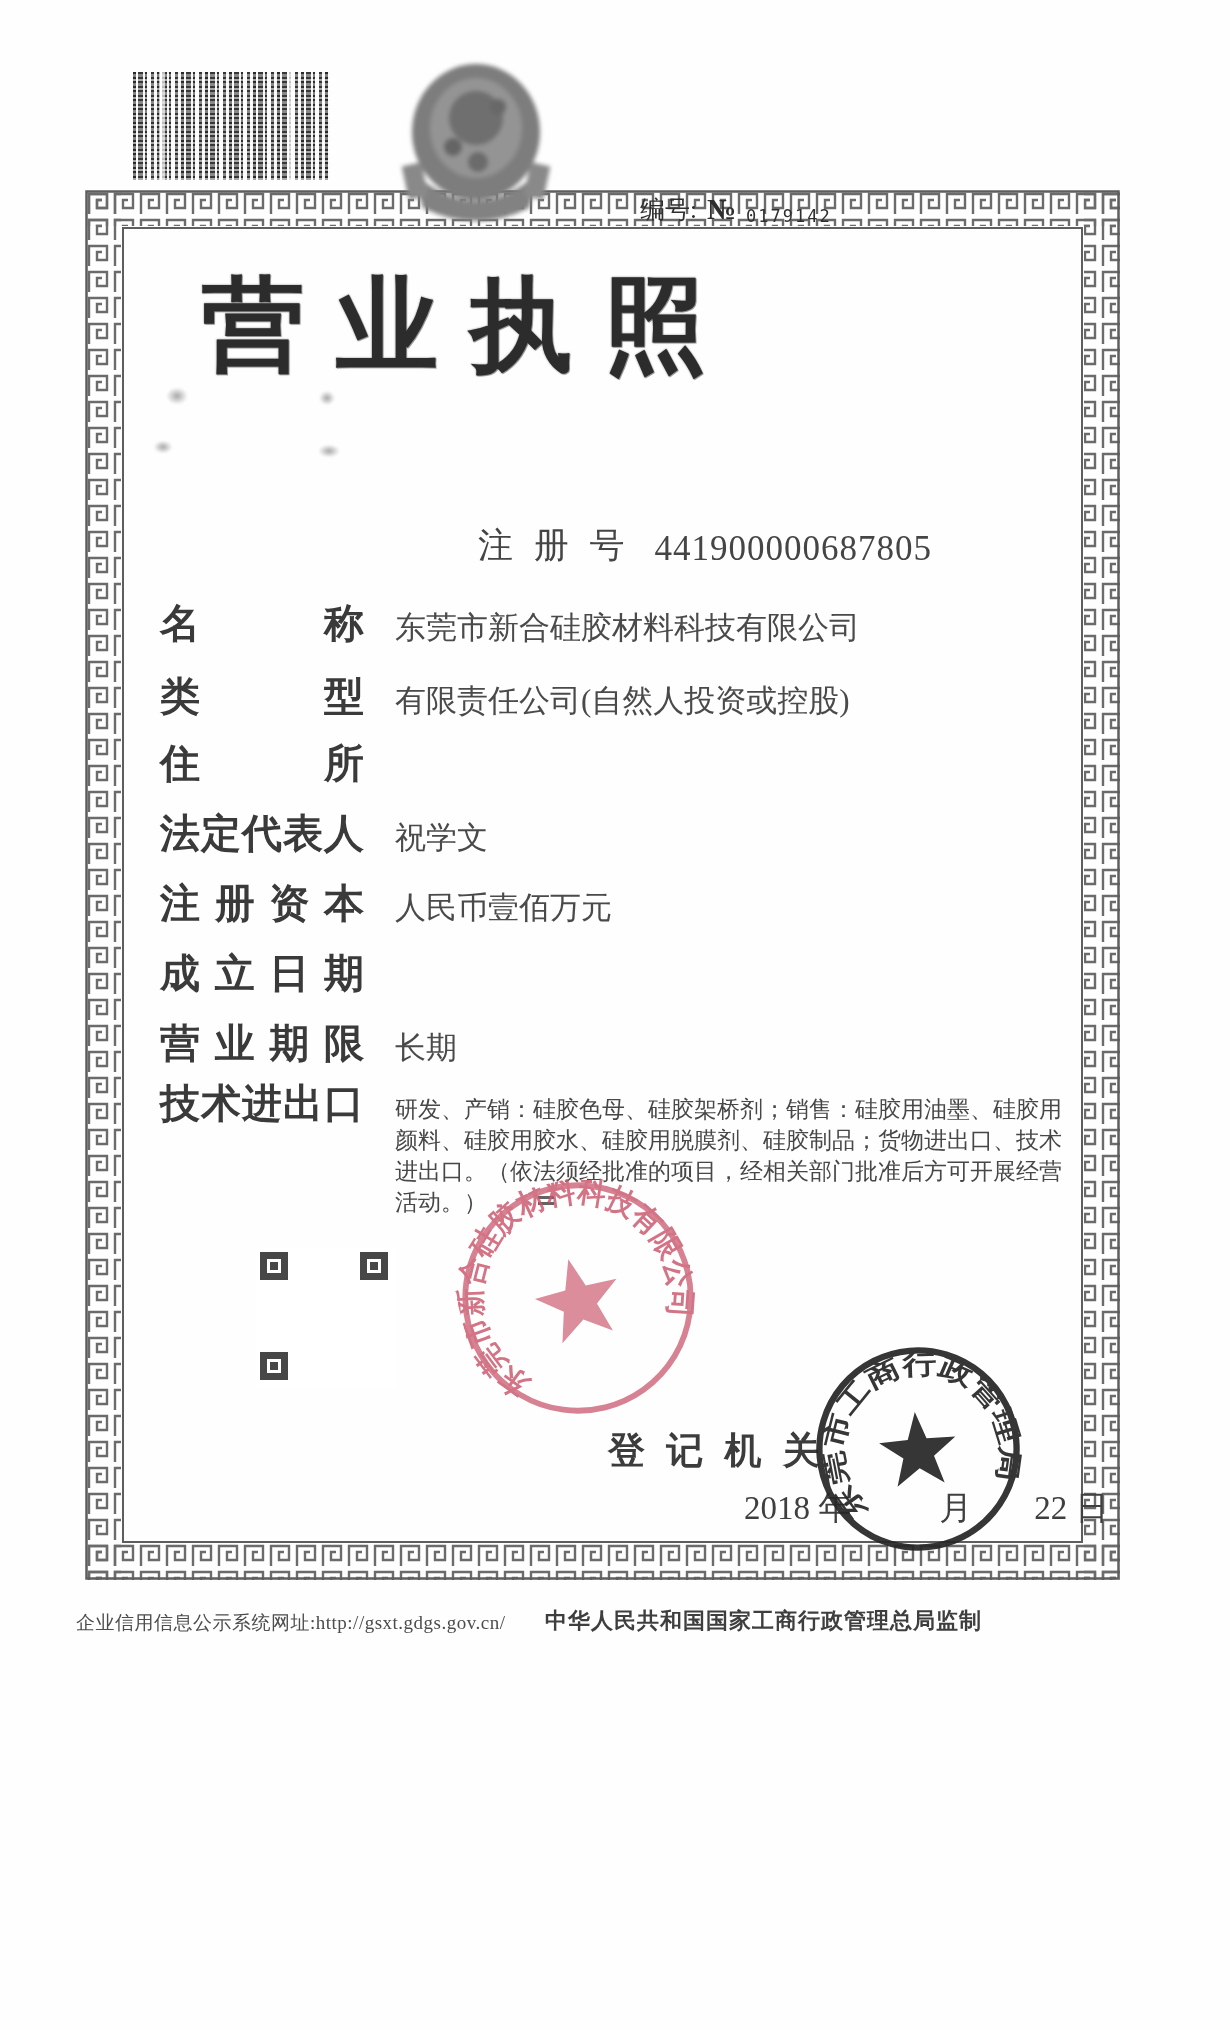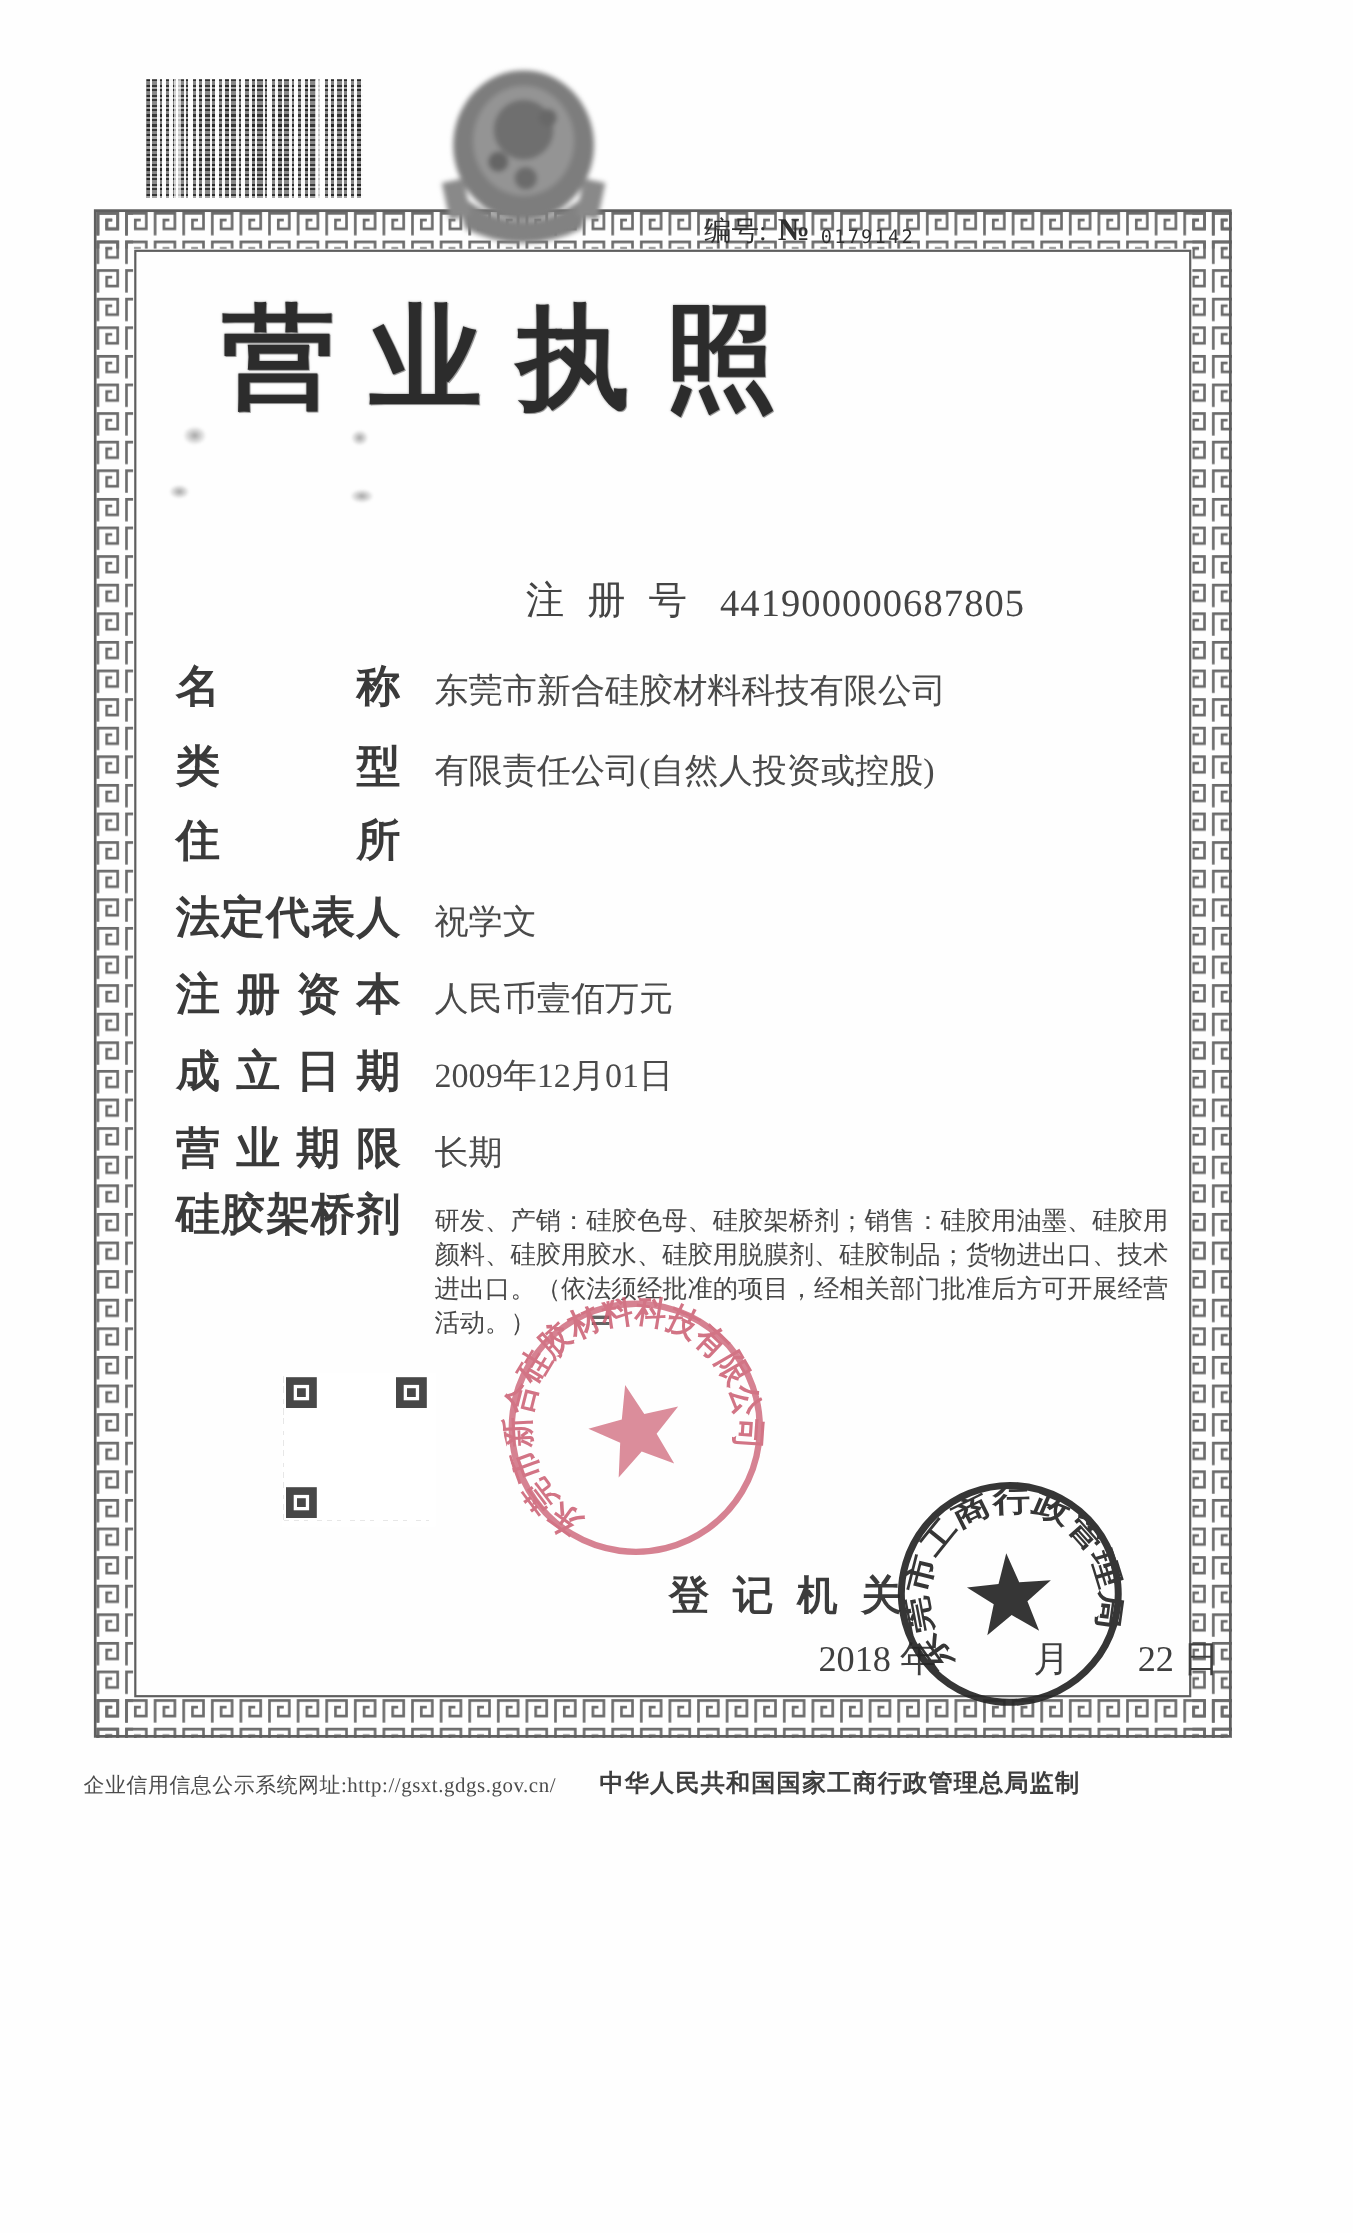--- a/index.html
+++ b/index.html
@@ -160,28 +160,27 @@
 <div class="row" style="top:812px">
   <div class="flabel">法定代表人</div>
   <div class="fvalue">祝学文</div>
 </div>
 <div class="row" style="top:882px">
   <div class="flabel">注册资本</div>
   <div class="fvalue">人民币壹佰万元</div>
 </div>
 <div class="row" style="top:952px">
   <div class="flabel">成立日期</div>
-  <div class="fvalue">2009年12月01日</div>
 </div>
 <div class="row" style="top:1022px">
   <div class="flabel">营业期限</div>
   <div class="fvalue">长期</div>
 </div>
 <div class="row" style="top:1082px">
-  <div class="flabel">硅胶架桥剂</div>
+  <div class="flabel">技术进出口</div>
   <div class="fvalue scope">研发、产销：硅胶色母、硅胶架桥剂；销售：硅胶用油墨、硅胶用颜料、硅胶用胶水、硅胶用脱膜剂、硅胶制品；货物进出口、技术进出口。（依法须经批准的项目，经相关部门批准后方可开展经营活动。）</div>
 </div>
 <div class="abs scope-mark"></div>
 
 <div class="abs qr">
   <div class="qr-inner">
     <div class="finder tl"></div>
     <div class="finder tr"></div>
     <div class="finder bl"></div>
   </div>

